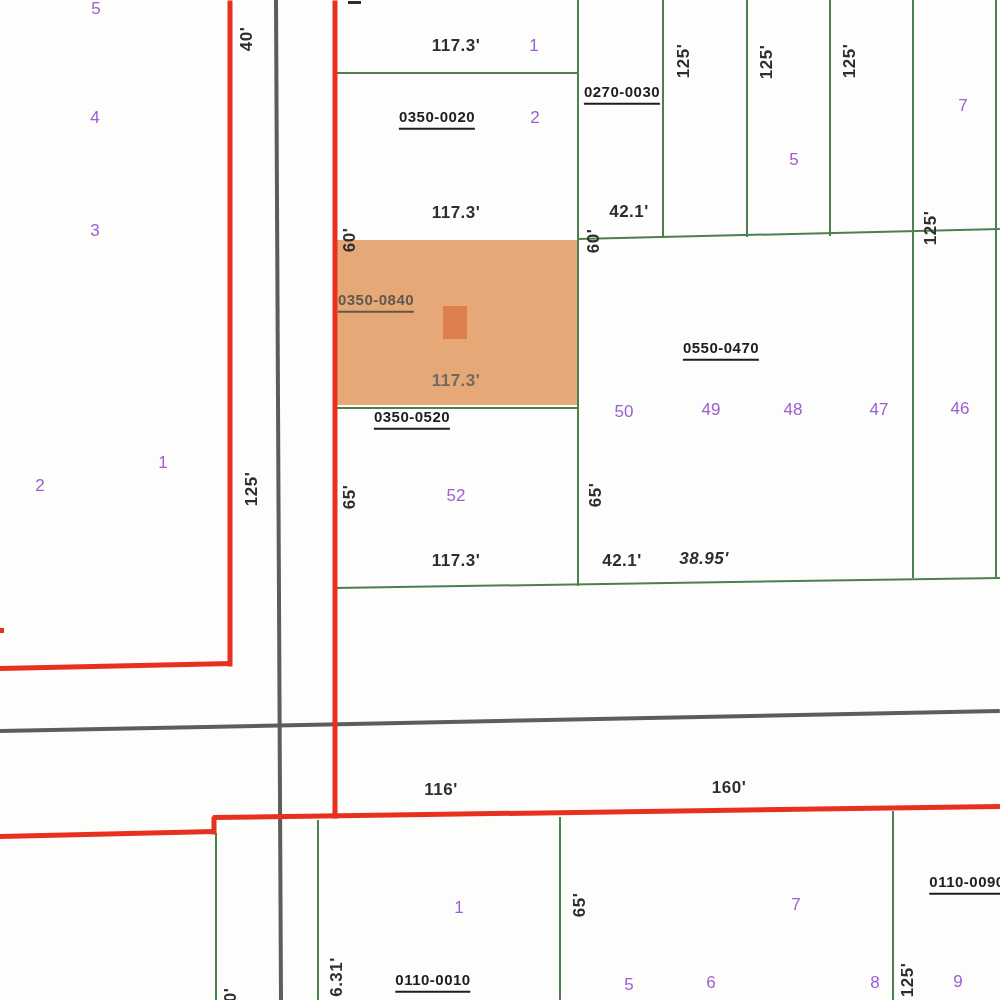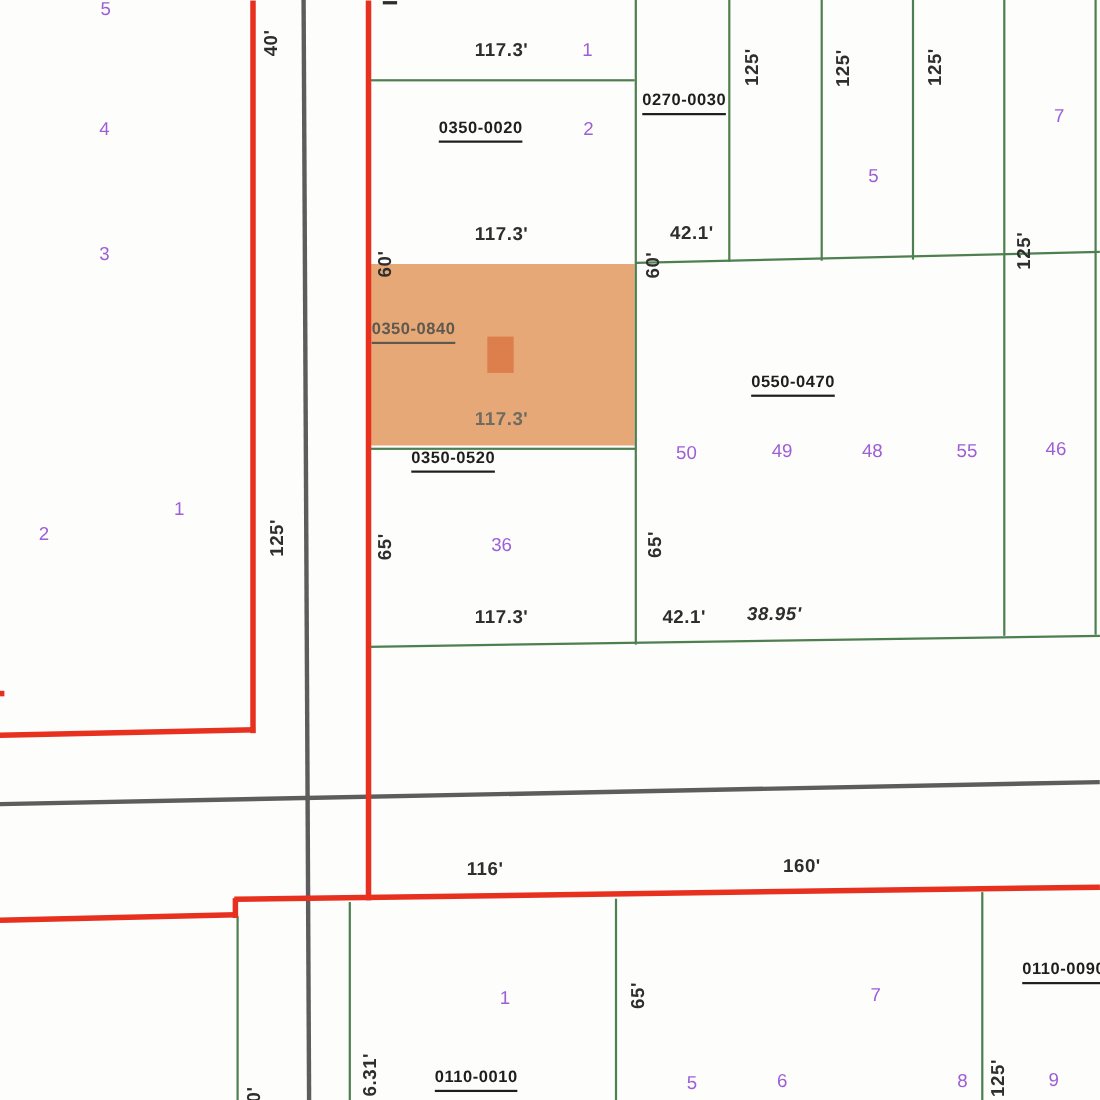--- a/index.html
+++ b/index.html
@@ -95,22 +95,22 @@
     <div class="lbl lot" style="left: 95px; top: 231px;">3</div>
     <div class="lbl lot" style="left: 40px; top: 486px;">2</div>
     <div class="lbl lot" style="left: 163px; top: 463px;">1</div>
     <div class="lbl lot" style="left: 534px; top: 46px;">1</div>
     <div class="lbl lot" style="left: 535px; top: 118px;">2</div>
     <div class="lbl lot" style="left: 794px; top: 160px;">5</div>
     <div class="lbl lot" style="left: 963px; top: 106px;">7</div>
     <div class="lbl lot" style="left: 624px; top: 412px; text-align: right;">50</div>
     <div class="lbl lot" style="left: 711px; top: 410px;">49</div>
     <div class="lbl lot" style="left: 793px; top: 410px;">48</div>
-    <div class="lbl lot" style="left: 879px; top: 410px;">55</div>
+    <div class="lbl lot" style="left: 879px; top: 410px;">47</div>
     <div class="lbl lot" style="left: 960px; top: 409px;">46</div>
-    <div class="lbl lot" style="left: 456px; top: 496px;">36</div>
+    <div class="lbl lot" style="left: 456px; top: 496px;">52</div>
     <div class="lbl lot" style="left: 459px; top: 908px;">1</div>
     <div class="lbl lot" style="left: 796px; top: 905px;">7</div>
     <div class="lbl lot" style="left: 629px; top: 985px;">5</div>
     <div class="lbl lot" style="left: 711px; top: 983px;">6</div>
     <div class="lbl lot" style="left: 875px; top: 983px;">8</div>
     <div class="lbl lot" style="left: 958px; top: 982px;">9</div>
   </div>
 
 </body></html>

